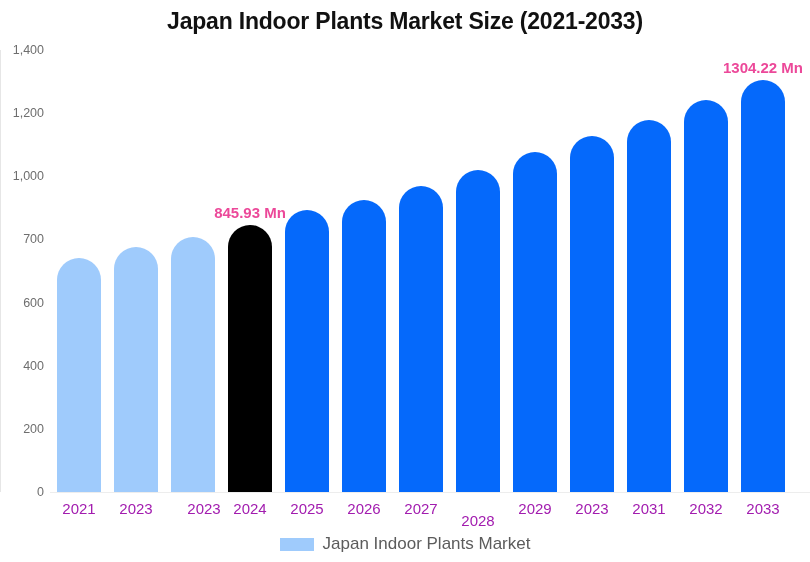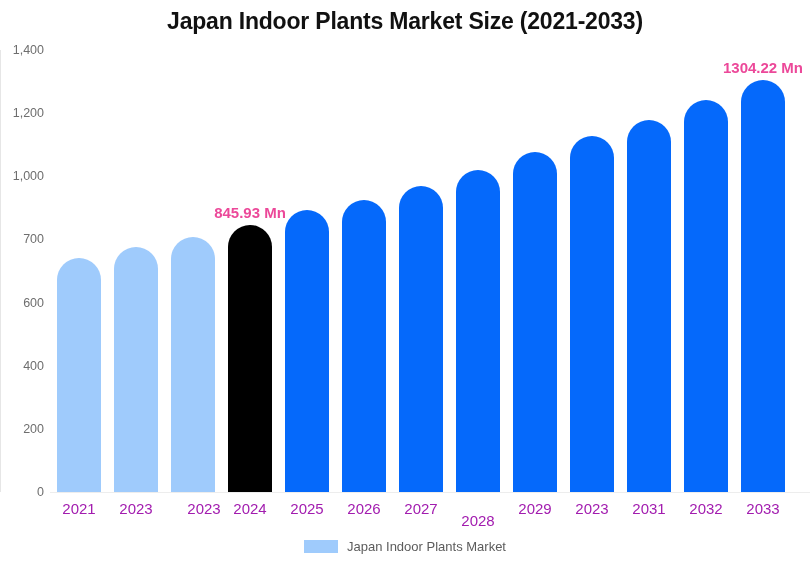--- a/index.html
+++ b/index.html
@@ -92,21 +92,21 @@
     justify-content:center;
     align-items:center;
     gap:9px;
   }
   .legend-swatch{
     width:34px;height:13px;
     background:#9fcbfc;
     display:inline-block;
   }
   .legend-label{
-    font-size:13px;
+    font-size:17px;
     color:#5c5c5c;
   }
 </style>
 </head>
 <body>
 
 <div id="chart-root">
 
   <div class="chart-title">Japan Indoor Plants Market Size (2021-2033)</div>
 

